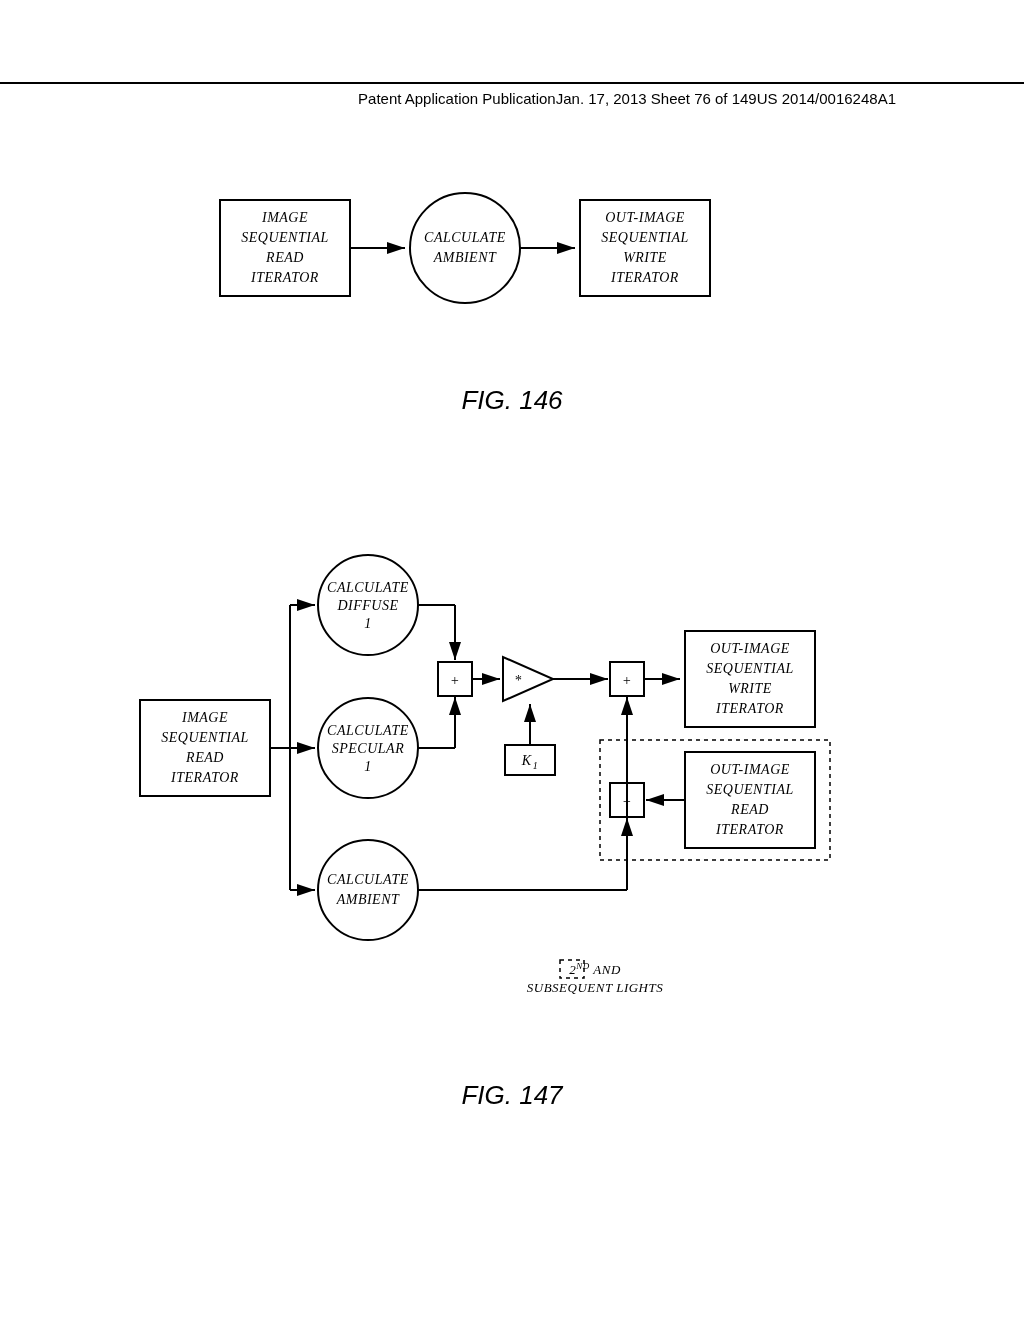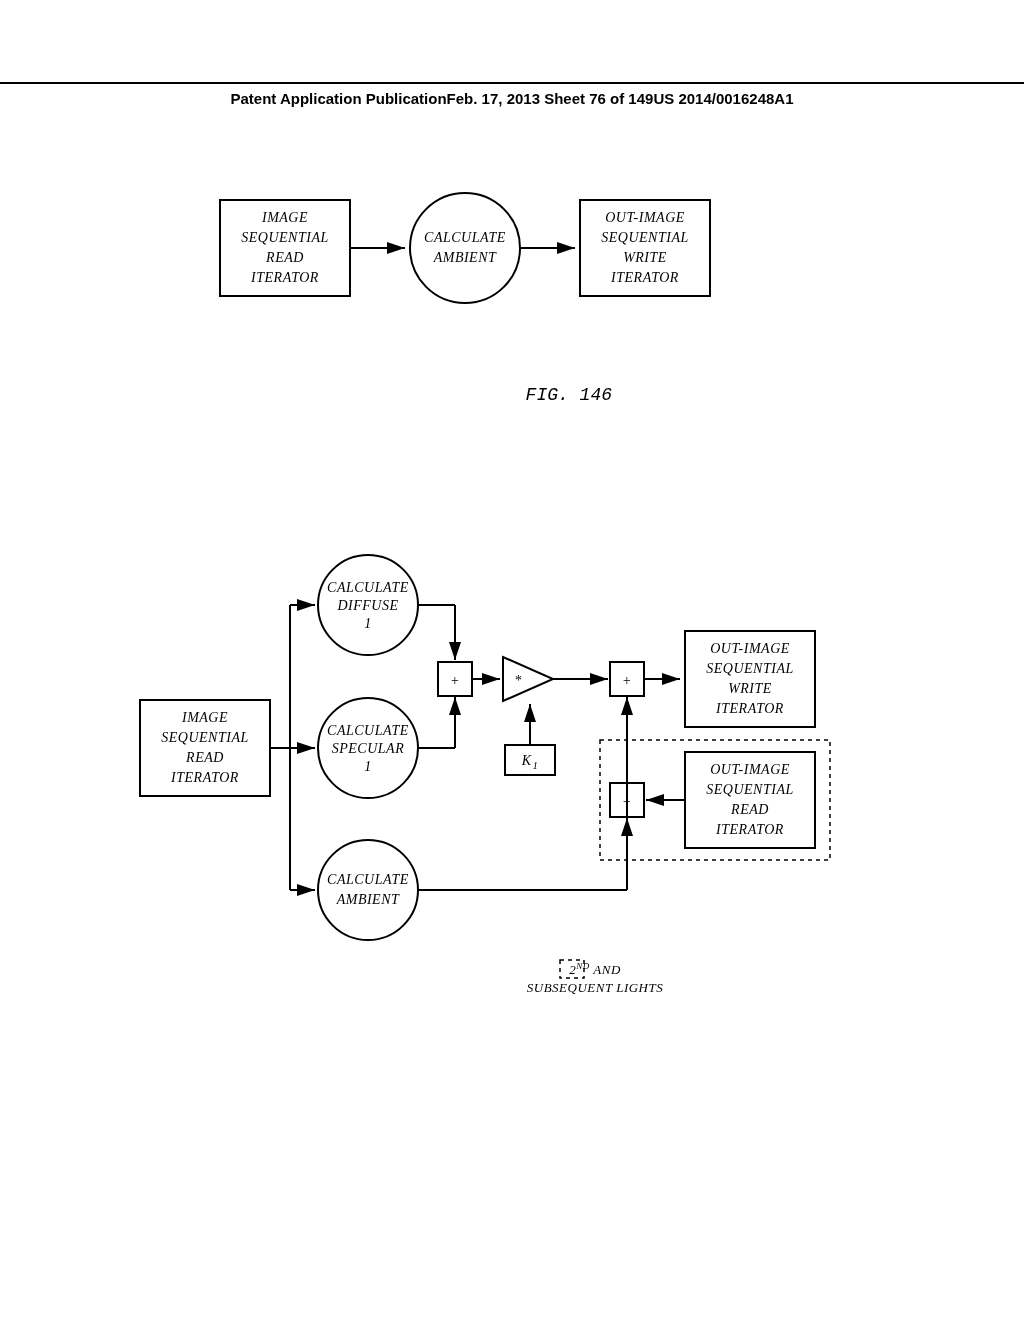--- a/index.html
+++ b/index.html
@@ -17,31 +17,31 @@
   .header {
     position: absolute;
     top: 82px;
     left: 0;
     width: 1024px;
     border-top: 2px solid #000;
     padding-top: 6px;
   }
   .header-row {
     display: flex;
-    justify-content: center;
+    justify-content: flex-end;
     padding: 0 128px 0 128px;
-    font-weight: bold;
+    font-weight: normal;
     font-size: 15px;
   }
   .fig-label {
     position: absolute;
-    font-family: Liberation Mono, monospace;
+    font-family: Liberation Sans, sans-serif;
     font-style: italic;
-    font-size: 18px;
-    text-align: right;
+    font-size: 26px;
+    text-align: center;
     width: 200px;
   }
   svg {
     position: absolute;
   }
   .box-text, .circle-text, .caption-text {
     font-family: 'Comic Sans MS', cursive;
     font-style: italic;
     font-size: 14px;
     text-anchor: middle;
@@ -52,21 +52,21 @@
   }
 </style>
 </head>
 <body>
 
 <div class="page">
 
   <div class="header">
     <div class="header-row">
       <span>Patent Application Publication</span>
-      <span>Feb. 17, 2013  Sheet 76 of 149</span>
+      <span>Jan. 17, 2013  Sheet 76 of 149</span>
       <span>US 2014/0016248A1</span>
     </div>
   </div>
 
   <svg style="left:210px; top:190px;" width="580" height="160">
     <defs>
       <marker id="arrow" markerWidth="10" markerHeight="10" refX="9" refY="3" orient="auto">
         <path d="M0,0 L0,6 L9,3 z" fill="#000"></path>
       </marker>
     </defs>
@@ -180,14 +180,15 @@
     <text class="box-text" x="620" y="244">OUT-IMAGE</text>
     <text class="box-text" x="620" y="264">SEQUENTIAL</text>
     <text class="box-text" x="620" y="284">READ</text>
     <text class="box-text" x="620" y="304">ITERATOR</text>
 
     <rect x="430" y="430" width="24" height="18" fill="none" stroke="#000" stroke-width="1.5" stroke-dasharray="4,4"></rect>
     <text class="caption-text" x="465" y="444" text-anchor="start"><tspan>2</tspan><tspan dy="-5" font-size="9">ND</tspan><tspan dy="5"> AND</tspan></text>
     <text class="caption-text" x="465" y="462" text-anchor="start">SUBSEQUENT LIGHTS</text>
   </svg>
 
+  <div class="fig-label" style="left:412px; top:1080px;">FIG. 147</div>
 
 </div>
 
 </body></html>

